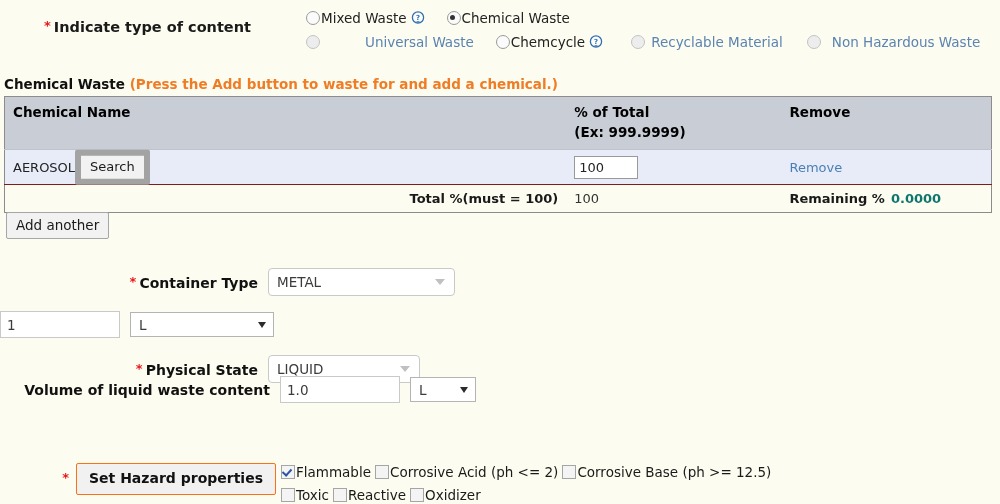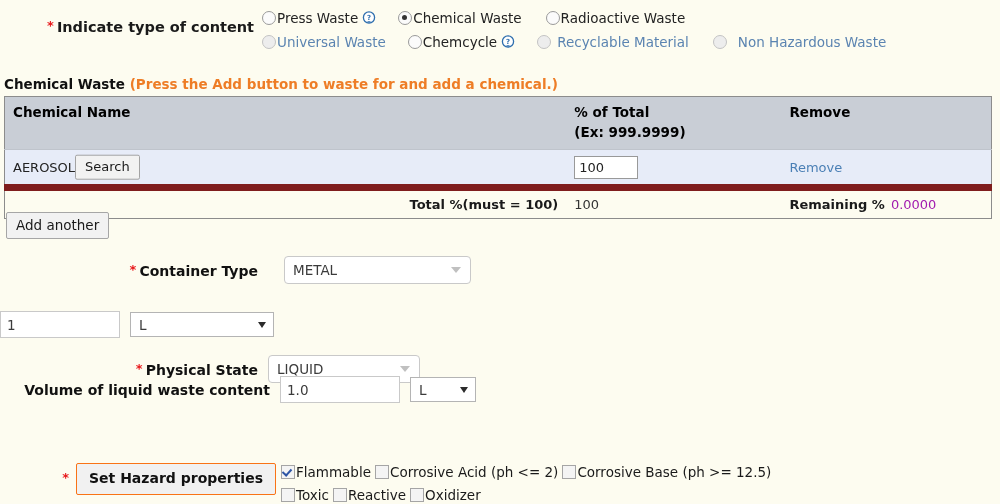--- a/index.html
+++ b/index.html
@@ -20,26 +20,27 @@
   
   .content-type-row {
     position: absolute;
     left: 0; top: 4px;
     width: 1000px;
     display: flex;
     align-items: flex-start;
   }
   .ct-label {
     width: 262px;
-    text-align: right;
+    text-align: left;
     font-weight: bold;
     font-size: 14.5px;
     padding-top: 14px;
     box-sizing: border-box;
     padding-right: 8px;
+    margin-left: 44px;
   }
   .req-star {
     color: #e8191c;
     font-weight: bold;
     font-size: 13px;
     margin-right: 3px;
     vertical-align: 2px;
   }
   .ct-options { padding-top: 2px; }
   .ct-line { display: flex; align-items: center; height: 24px; }
@@ -124,21 +125,21 @@
   }
   tr.data-row td {
     background: #e7ecf8;
     height: 34px;
     border-top: 1px solid #bfc4cc;
   }
   tr.total-row td {
     background: #fdfcf0;
     height: 27px;
     font-size: 13px;
-    border-top: 7px solid #7f1d1d;
+    border-top: 1px solid #7f1d1d;
   }
   .col-name  { width: 572px; }
   .col-pct   { width: 206px; }
   .col-rm    { width: 200px; }
 
   .chem-name-cell { position: relative; }
   .chem-name-text {
     font-size: 13px;
     color: #222;
     position: absolute;
@@ -147,21 +148,21 @@
     white-space: nowrap;
   }
   .search-btn {
     position: absolute;
     left: 70px; top: 50%;
     transform: translateY(-50%);
     font-family: inherit;
     font-size: 13px;
     padding: 3px 9px 4px 9px;
     background: #f2f2f2;
-    border: 1px solid #a3a3a3;
+    border: 6px solid #a3a3a3;
     border-radius: 2px;
     color: #1a1a1a;
     line-height: 1.2;
   }
   .pct-input {
     width: 64px;
     font-family: inherit;
     font-size: 13px;
     padding: 3px 4px;
     border: 1px solid #999;
@@ -170,21 +171,21 @@
     box-sizing: border-box;
   }
   .remove-link {
     color: #4a7fb5;
     text-decoration: none;
     font-size: 13px;
   }
   .total-label { text-align: right; font-weight: bold; padding-right: 0; }
   .total-val { font-weight: normal; color: #333; margin-left: 6px; }
   .rem-label { font-weight: bold; }
-  .rem-val { font-weight: normal; color: #a21caf; margin-left: 6px; }
+  .rem-val { font-weight: bold; color: #0f766e; margin-left: 6px; }
 
   
   .add-another {
     position: absolute;
     left: 6px; top: 212px;
     font-family: inherit;
     font-size: 13.5px;
     padding: 4px 9px 5px 9px;
     background: #f2f2f2;
     border: 1px solid #a6a6a6;
@@ -323,45 +324,41 @@
 
   <div class="content-type-row">
     <div class="ct-label">
       <span class="req-star">*</span><span>Indicate type of content</span>
     </div>
     <div class="ct-options">
 
       <div class="ct-line">
         <span class="radio-opt" style="margin-right:22px;">
           <span class="radio"></span>
-          <span class="opt-text">Press Waste</span>
+          <span class="opt-text">Mixed Waste</span>
           <span class="help-icon">
             <svg viewBox="0 0 16 16" width="14" height="14">
                 <circle cx="8" cy="7.4" r="6.4" fill="#ffffff" stroke="#2f6fae" stroke-width="1.5"></circle>
                 <path d="M8 13.8 L5.8 11.6 L10.2 11.6 Z" fill="#2f6fae"></path>
                 <text x="8" y="10.3" font-size="8" font-family="DejaVu Sans, sans-serif" font-weight="bold" fill="#2f6fae" text-anchor="middle">?</text>
               </svg>
           </span>
         </span>
         <span class="radio-opt" style="margin-right:24px;">
           <span class="radio checked"></span>
           <span class="opt-text">Chemical Waste</span>
         </span>
-        <span class="radio-opt">
-          <span class="radio"></span>
-          <span class="opt-text">Radioactive Waste</span>
-        </span>
       </div>
 
       <div class="ct-line second">
-        <span class="radio-opt" style="margin-right:22px;">
+        <span class="radio-opt" style="margin-right:22px;gap:44px;">
           <span class="radio disabled"></span>
           <span class="opt-text dis">Universal Waste</span>
         </span>
-        <span class="radio-opt" style="margin-right:22px;">
+        <span class="radio-opt" style="margin-right:28px;">
           <span class="radio"></span>
           <span class="opt-text">Chemcycle</span>
           <span class="help-icon">
             <svg viewBox="0 0 16 16" width="14" height="14">
                 <circle cx="8" cy="7.4" r="6.4" fill="#ffffff" stroke="#2f6fae" stroke-width="1.5"></circle>
                 <path d="M8 13.8 L5.8 11.6 L10.2 11.6 Z" fill="#2f6fae"></path>
                 <text x="8" y="10.3" font-size="8" font-family="DejaVu Sans, sans-serif" font-weight="bold" fill="#2f6fae" text-anchor="middle">?</text>
               </svg>
           </span>
         </span>
@@ -416,25 +413,25 @@
         </td>
         <td>
           <span class="rem-label">Remaining %</span><span class="rem-val">0.0000</span>
         </td>
       </tr>
     </tbody>
   </table>
 
   <button class="add-another">Add another</button>
 
-  <div class="form-row" style="top:256px;">
+  <div class="form-row" style="top:268px;">
     <div class="form-label">
       <span class="req-star">*</span><span>Container Type</span>
     </div>
-    <div class="sel-round" style="width:187px;margin-left:16px;">
+    <div class="sel-round" style="width:187px;">
       <span>METAL</span>
       <span class="arrow"></span>
     </div>
   </div>
 
   <div class="form-row" style="top:311px;">
     <input class="txt-box" type="text" style="width: 120px;" value="1">
     <div class="sel-square" style="width:144px; margin-left:10px;">
       <span>L</span>
       <span class="arrow2"></span>

